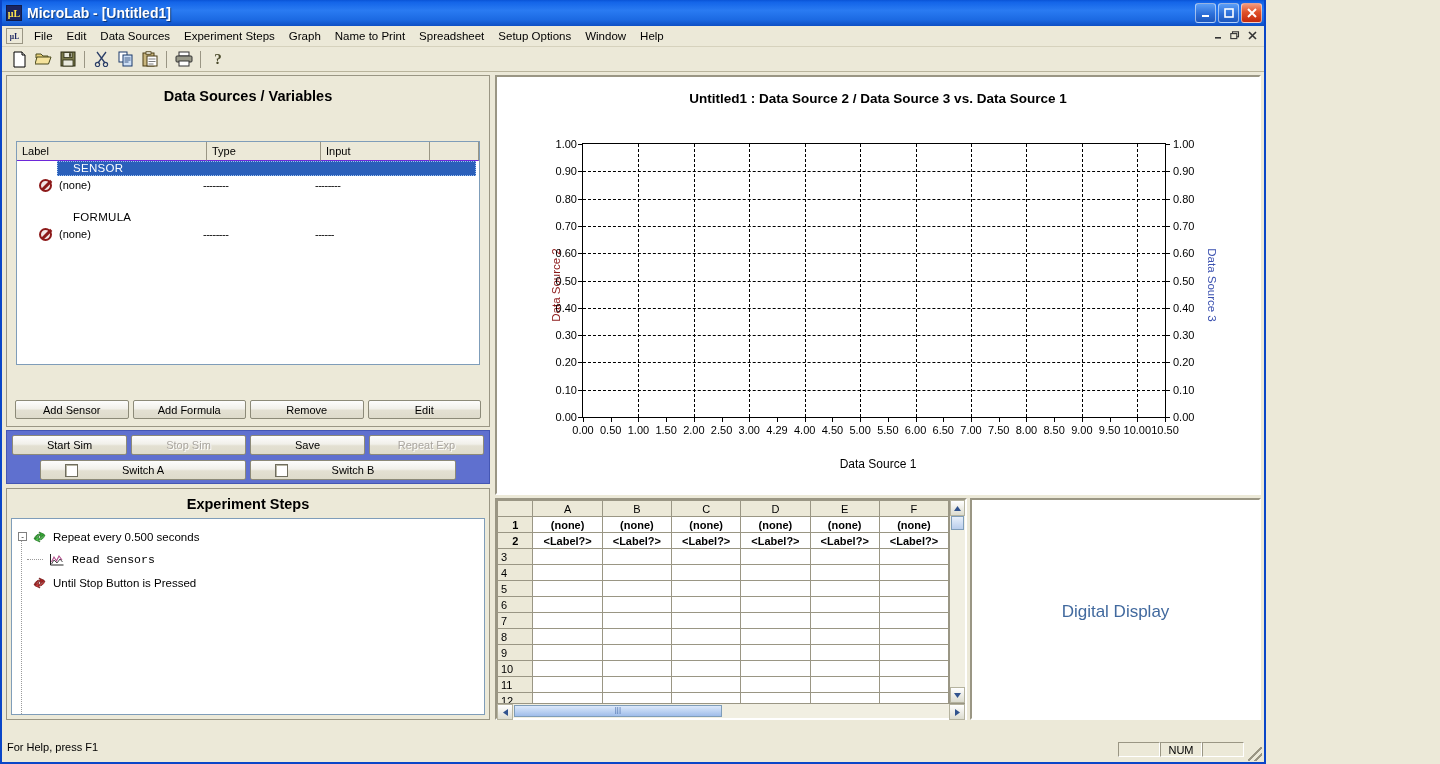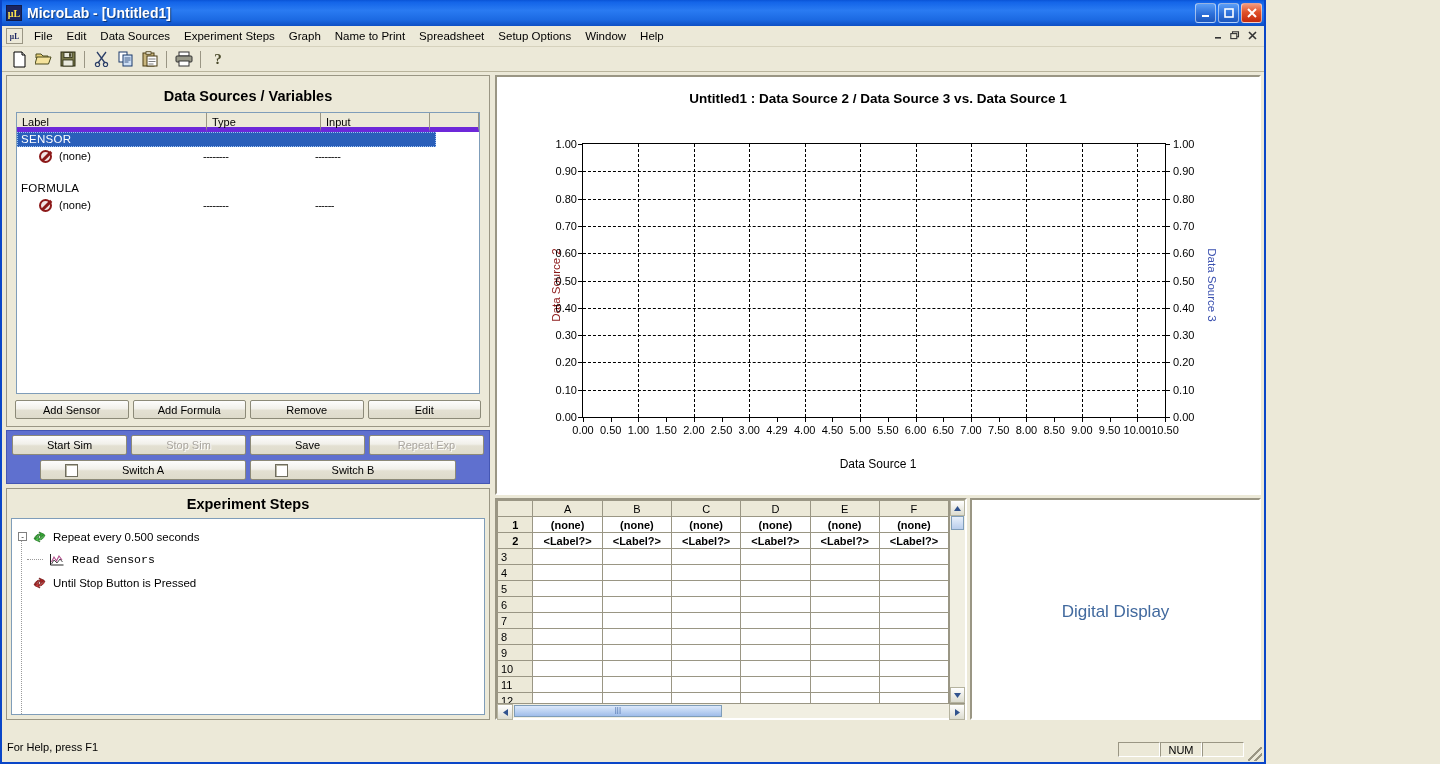--- a/index.html
+++ b/index.html
@@ -111,53 +111,54 @@
     width: 492px; height:100%;
     display:flex; flex-direction:column;
     background:#ece9d8;
   }
 
   #ds-panel {
     margin: 3px 4px 0 4px;
     height: 352px;
     border:1px solid #9a9684;
     background:#ece9d8;
-    display:flex;flex-direction:column;
+    display:flex;flex-direction:column;gap:29px;
   }
   #ds-title {
     text-align:center; font-weight:bold; font-size:14.5px;
     padding: 12px 0 8px 0; color:#000;
   }
   #ds-listwrap {
     margin: 0 9px;
     flex: 1;
     background:#fff;
     border:1px solid #7f9db9;
     display:flex; flex-direction:column;
     overflow:hidden;
   }
   #ds-header { display:flex; height:19px; background:#ece9d8; }
   #ds-header div {
     border-right:1px solid #9a9684;
-    border-bottom:5px solid #6d28d9;
+    border-bottom:1px solid #6d28d9;
     padding: 3px 0 8px 5px;
     font-size:11px; color:#000;
     background:#ece9d8;
   }
   .c-label { width:190px; }
   .c-type  { width:114px; }
   .c-input { width:109px; }
   .c-rest  { flex:1; }
 
   #ds-rows { flex:1; background:#fff; font-size:11px; }
   .grp-row {
-    padding-left: 4px;
+    padding-left: 16px;
     line-height: 15px;
     font-size: 11.5px;
     letter-spacing: .3px;
+    margin-left: 40px;
   }
   .grp-row.sel {
     background:#2a5fba; color:#fff;
     width: 419px;
     outline: 1px dotted #9ec2f0;
     outline-offset:-1px;
   }
   .item-row {
     display:flex; align-items:center;
     height:18px; padding-left:22px;

